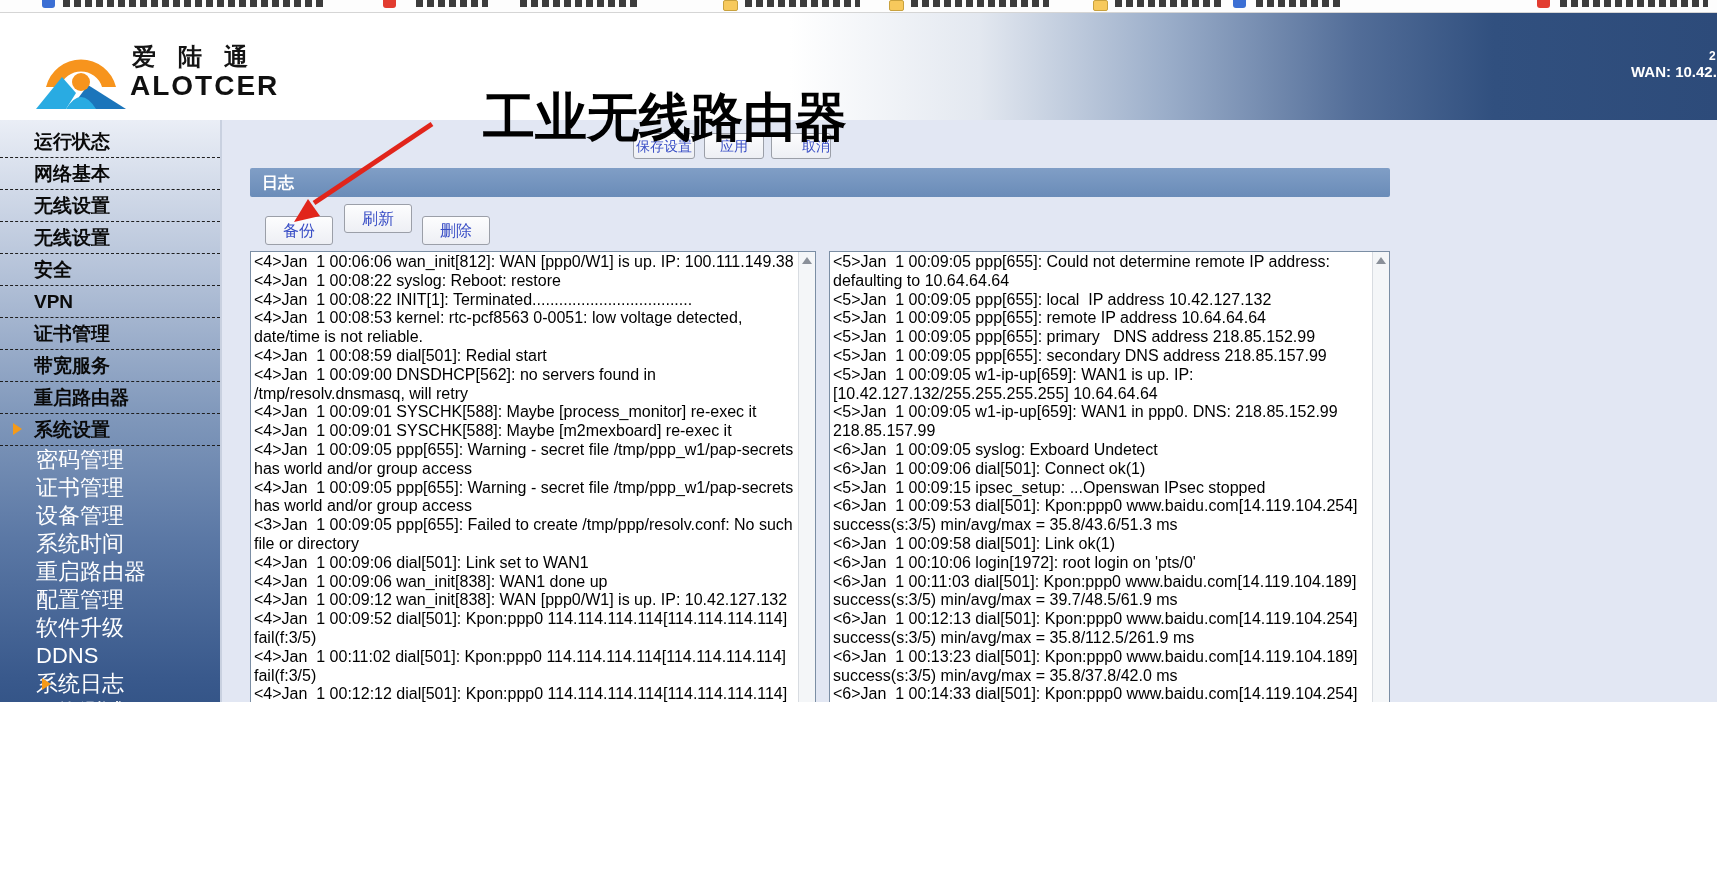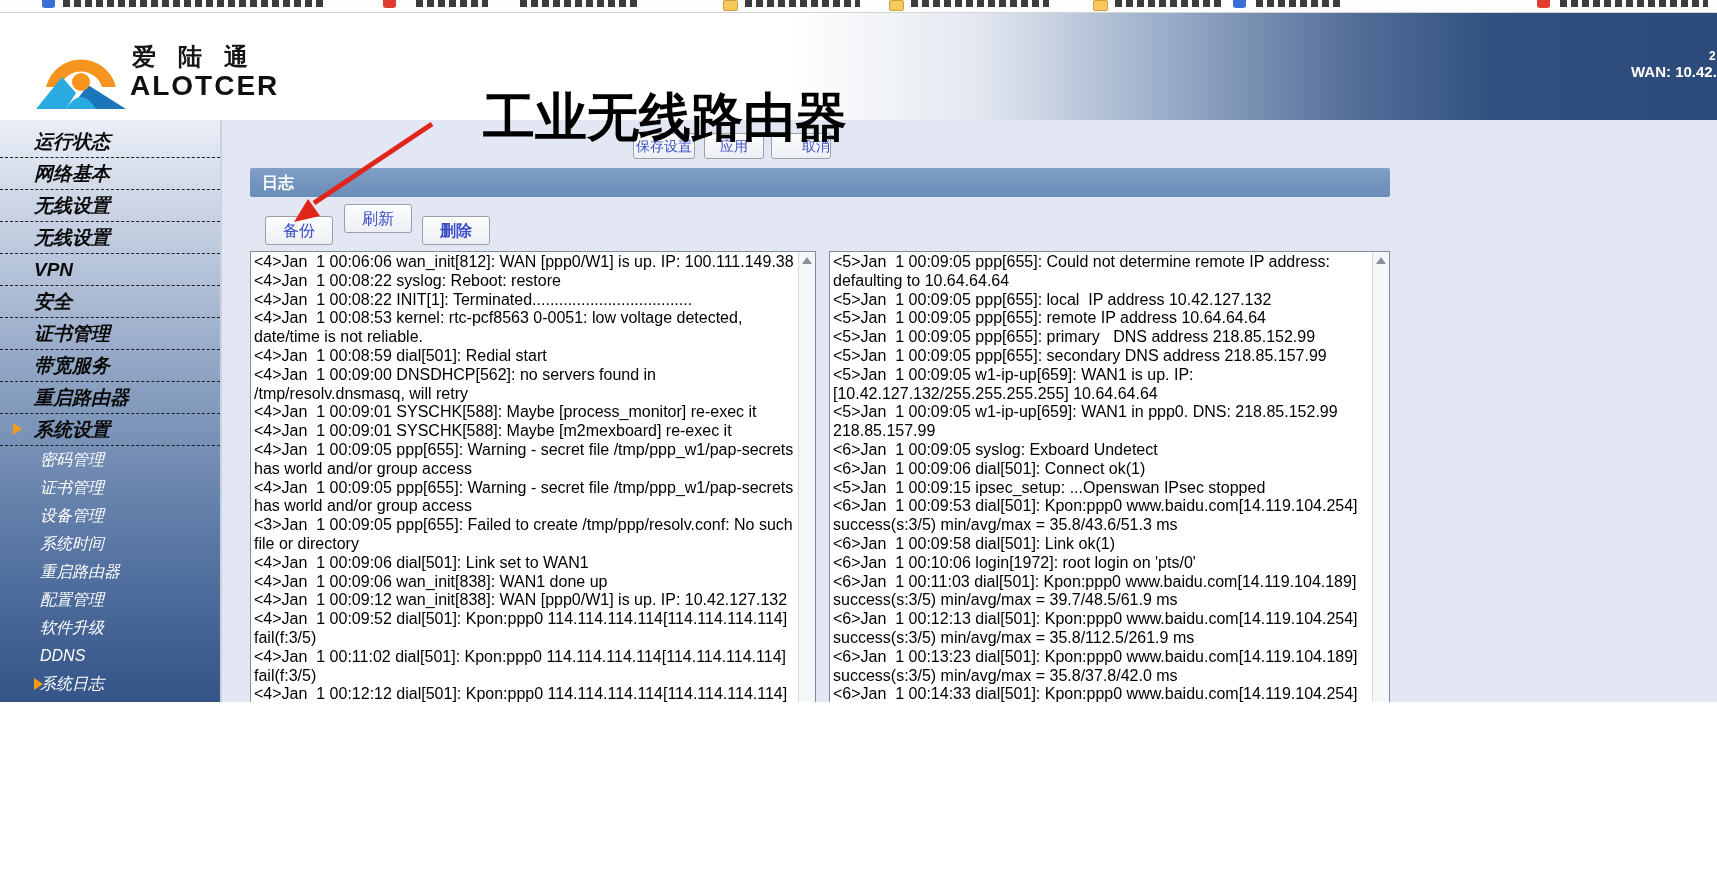--- a/index.html
+++ b/index.html
@@ -29,24 +29,24 @@
               white-space:nowrap;z-index:6;}
   .wan-label{position:absolute;left:1591px;top:50px;font-size:15px;font-weight:bold;color:#fff;white-space:nowrap;margin-left:40px;}
   .corner-frag{position:absolute;left:1709px;top:36px;font-size:12px;font-weight:bold;color:#fff;}
 
   
   .sidebar{position:absolute;left:0;top:120px;width:222px;height:775px;box-sizing:border-box;
            border-right:2px solid #c9d1e0;
            background:linear-gradient(180deg,#eaeef6 0%,#d4dcea 8%,#aebdd5 22%,#8098bb 38%,
                                       #5b78a5 54%,#39598c 72%,#234678 88%,#183866 100%);
            padding-top:6px;}
-  .sb-item{position:relative;cursor:pointer;white-space:nowrap;font-style:italic;}
+  .sb-item{position:relative;cursor:pointer;white-space:nowrap;}
   .sb-item.top{height:31px;line-height:31px;padding-left:34px;font-size:19px;font-weight:bold;
                color:#0a0a0a;border-bottom:1px dashed #1e1e1e;}
-  .sb-item.sub{height:28px;line-height:28px;padding-left:40px;font-size:16px;color:#ffffff;}
+  .sb-item.sub{height:28px;line-height:28px;padding-left:28px;font-size:22px;color:#ffffff;margin-left:8px;}
   .sb-arrow{position:absolute;top:9px;width:0;height:0;border-top:6px solid transparent;
             border-bottom:6px solid transparent;border-left:9px solid #f59a18;}
   .sb-item.top .sb-arrow{left:13px;}
   .sb-item.sub .sb-arrow{left:34px;top:8px;}
 
   
   .content{position:absolute;left:222px;top:120px;width:1495px;height:775px;background:#e2e7f3;}
 
   .btn{position:absolute;box-sizing:border-box;background:linear-gradient(180deg,#fdfdfe,#edeff4);
        border:1px solid #9b9fa8;border-radius:3px;color:#3a4fc6;text-align:center;cursor:pointer;
@@ -111,22 +111,22 @@
     <div class="corner-frag">2</div>
   </div>
 
   <div class="page-title">工业无线路由器</div>
 
   <div class="sidebar">
       <div class="sb-item top"><span>运行状态</span></div>
       <div class="sb-item top"><span>网络基本</span></div>
       <div class="sb-item top"><span>无线设置</span></div>
       <div class="sb-item top"><span>无线设置</span></div>
+      <div class="sb-item top"><span>安全</span></div>
       <div class="sb-item top"><span>VPN</span></div>
-      <div class="sb-item top"><span>安全</span></div>
       <div class="sb-item top"><span>证书管理</span></div>
       <div class="sb-item top"><span>带宽服务</span></div>
       <div class="sb-item top"><span>重启路由器</span></div>
       <div class="sb-item top"><span class="sb-arrow"></span><span>系统设置</span></div>
       <div class="sb-item sub"><span>密码管理</span></div>
       <div class="sb-item sub"><span>证书管理</span></div>
       <div class="sb-item sub"><span>设备管理</span></div>
       <div class="sb-item sub"><span>系统时间</span></div>
       <div class="sb-item sub"><span>重启路由器</span></div>
       <div class="sb-item sub"><span>配置管理</span></div>
@@ -139,21 +139,21 @@
   <div class="content"></div>
 
   <button class="btn small" style="left:633px;top:133px;width:62px;">保存设置</button>
   <button class="btn small" style="left:704px;top:133px;width:60px;">应用</button>
   <button class="btn small" style="left:771px;top:133px;width:60px;text-align:right;">取消</button>
 
   <div class="log-header">日志</div>
 
   <button class="btn big" style="left:265px;top:216px;width:68px;">备份</button>
   <button class="btn big" style="left:344px;top:204px;width:68px;">刷新</button>
-  <button class="btn big" style="left:422px;top:216px;width:68px;font-weight:bold;">删除</button>
+  <button class="btn big" style="left:422px;top:216px;width:68px;">删除</button>
 
   <div class="ta" style="left:250px;width:566px;">
     <div class="ta-text">&lt;4&gt;Jan  1 00:06:06 wan_init[812]: WAN [ppp0/W1] is up. IP: 100.111.149.38
 &lt;4&gt;Jan  1 00:08:22 syslog: Reboot: restore
 &lt;4&gt;Jan  1 00:08:22 INIT[1]: Terminated....................................
 &lt;4&gt;Jan  1 00:08:53 kernel: rtc-pcf8563 0-0051: low voltage detected, date/time is not reliable.
 &lt;4&gt;Jan  1 00:08:59 dial[501]: Redial start
 &lt;4&gt;Jan  1 00:09:00 DNSDHCP[562]: no servers found in /tmp/resolv.dnsmasq, will retry
 &lt;4&gt;Jan  1 00:09:01 SYSCHK[588]: Maybe [process_monitor] re-exec it
 &lt;4&gt;Jan  1 00:09:01 SYSCHK[588]: Maybe [m2mexboard] re-exec it

